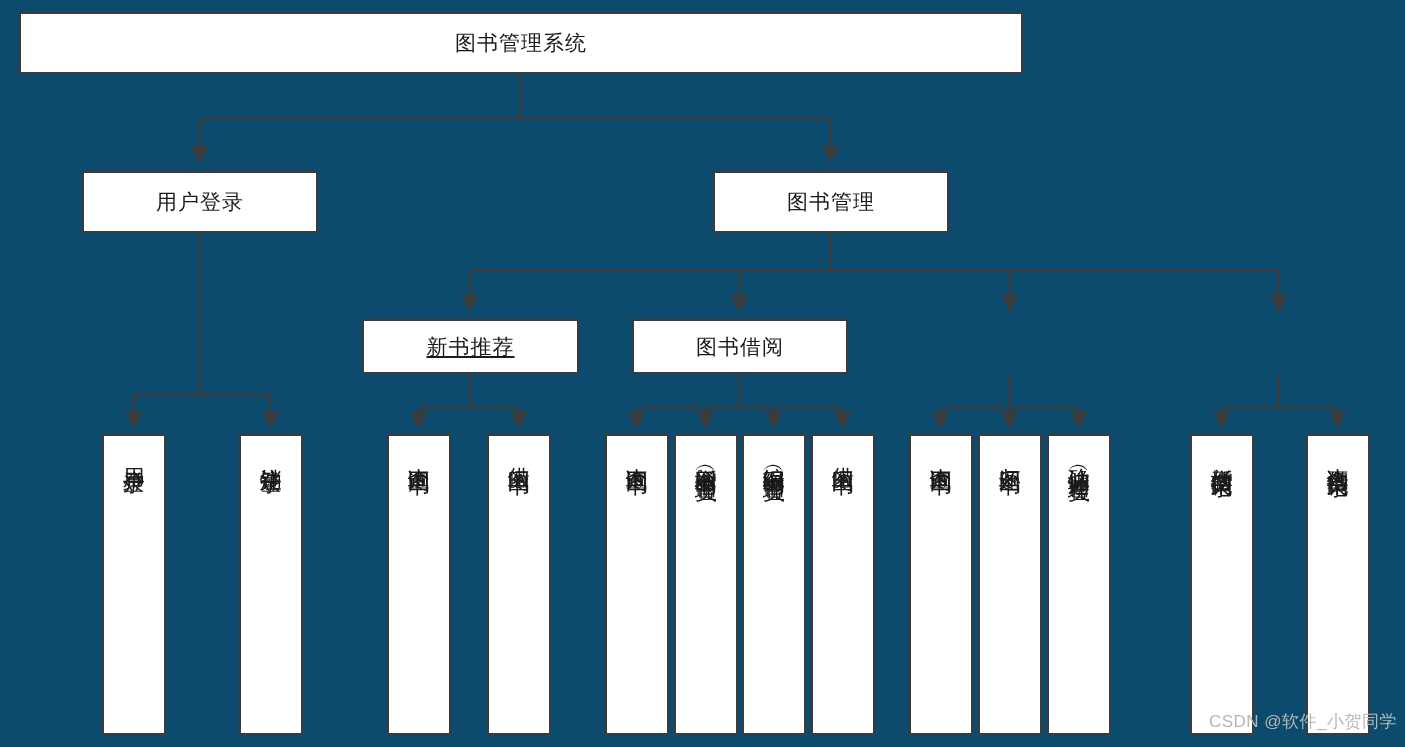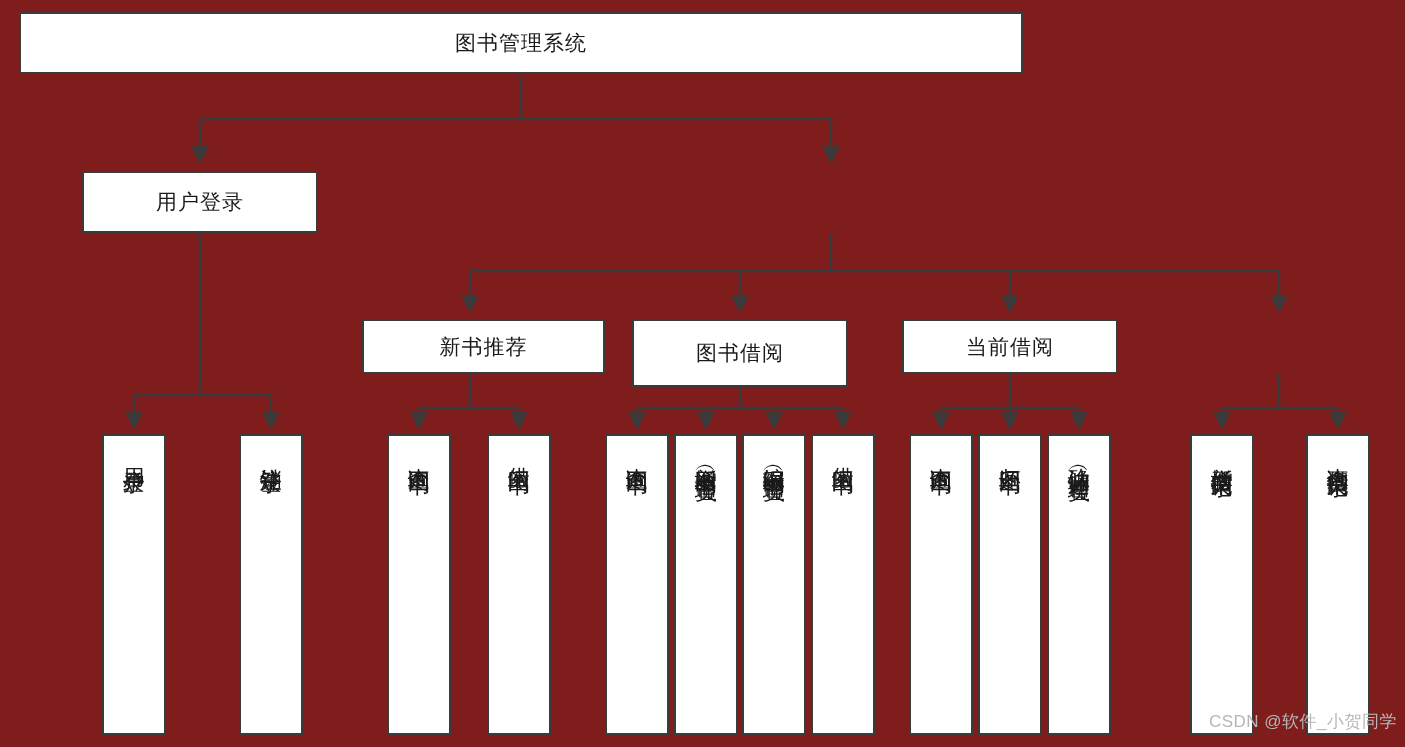--- a/index.html
+++ b/index.html
@@ -7,21 +7,21 @@
     padding: 0;
     background: #ffffff;
   }
   body {
     font-family: "Liberation Sans", "DejaVu Sans", sans-serif;
   }
   #stage {
     position: relative;
     width: 1405px;
     height: 747px;
-    background: #7f1d1d;
+    background: #0c4a6e;
     overflow: hidden;
   }
   #diagram-svg {
     position: absolute;
     left: 0;
     top: 0;
     width: 1405px;
     height: 747px;
   }
   .node {
@@ -118,29 +118,29 @@
     </g>
   </svg>
 
   <div class="node horiz" style="left:19px; top:12px; width:1004px; height:62px;">
     <span>图书管理系统</span>
   </div>
 
   <div class="node horiz" style="left:82px; top:171px; width:236px; height:62px;">
     <span>用户登录</span>
   </div>
+  <div class="node horiz" style="left:713px; top:171px; width:236px; height:62px;">
+    <span>图书管理</span>
+  </div>
 
-  <div class="node horiz" style="left:362px; top:319px; width:243px; height:55px;">
+  <div class="node horiz" style="left:362px; top:319px; width:217px; height:55px;text-decoration:underline;">
     <span>新书推荐</span>
   </div>
-  <div class="node horiz" style="left:632px; top:319px; width:216px; height:68px;">
+  <div class="node horiz" style="left:632px; top:319px; width:216px; height:55px;">
     <span>图书借阅</span>
-  </div>
-  <div class="node horiz" style="left:902px; top:319px; width:216px; height:55px;">
-    <span>当前借阅</span>
   </div>
 
   <div class="node vert" style="left:102px; top:434px; width:64px; height:301px;">
     <span class="vtext">用户登录</span>
   </div>
   <div class="node vert" style="left:239px; top:434px; width:64px; height:301px;">
     <span class="vtext">注销登录</span>
   </div>
 
   <div class="node vert" style="left:387px; top:434px; width:64px; height:301px;">

